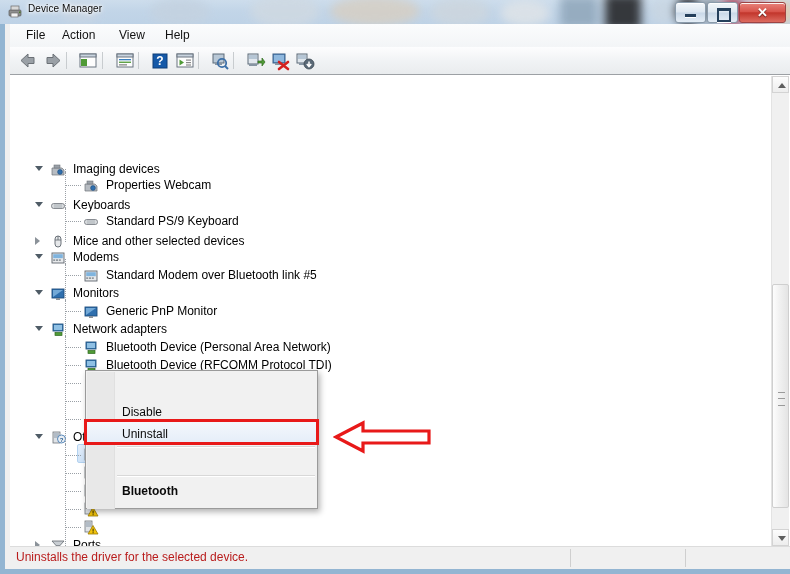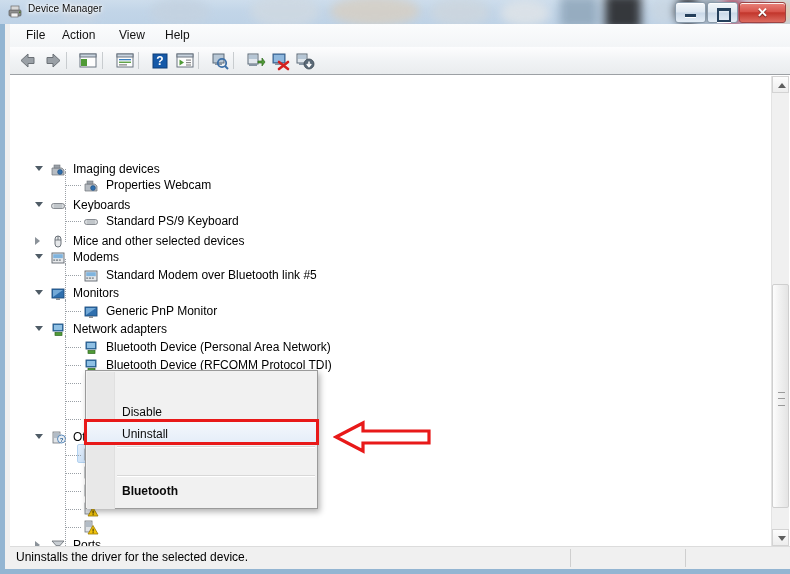--- a/index.html
+++ b/index.html
@@ -113,21 +113,21 @@
     background:linear-gradient(90deg,#fdfdfd,#f2f2f2 40%,#e4e4e4 100%);
     border:1px solid #cfcfcf;box-sizing:border-box;border-radius:2px;
   }
   .grip{position:absolute;left:5px;width:7px;height:1px;background:#9a9a9a;}
 
   
   .statusbar{
     position:absolute;left:0;bottom:0;width:780px;height:22px;
     background:#f0f0f0;border-top:1px solid #dcdcdc;
   }
-  .stext{position:absolute;left:6px;top:3px;font-size:12px;color:#000000;}
+  .stext{position:absolute;left:6px;top:3px;font-size:12px;color:#b91c1c;}
   .sdiv{position:absolute;top:2px;width:1px;height:18px;background:#cfcfcf;}
 
   
   .ctxmenu{
     position:absolute;left:85px;top:370px;width:233px;height:139px;
     background:#f1f1f1;border:1px solid #9a9a9a;box-sizing:border-box;
     box-shadow:2px 3px 6px rgba(0,0,0,.3);z-index:40;
   }
   .ctxgutter{position:absolute;left:1px;top:1px;width:27px;height:137px;background:#e8e8e8;border-right:1px solid #e0e0e0;}
   .ctxitem{

